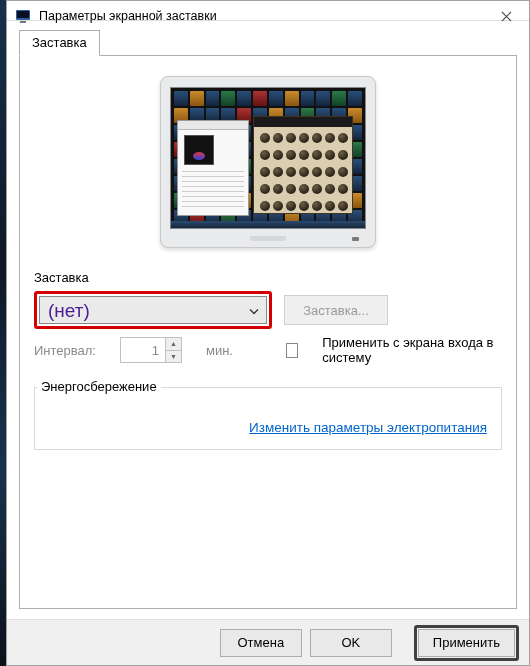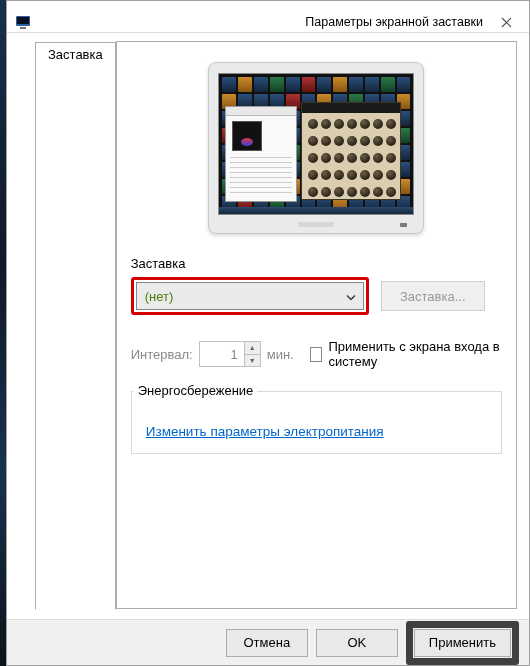--- a/index.html
+++ b/index.html
@@ -21,39 +21,38 @@
     border: 1px solid #9f9f9f;
     display: flex;
     flex-direction: column;
   }
   .leftedge {
     position: absolute;
     left:0; top:0; width:6px; height:666px;
     background: linear-gradient(#18304b, #0f1826 40%, #19324e 70%, #0c121b);
   }
   .titlebar {
-    height: 32px;
+    height: 20px;
     display: flex;
     align-items: center;
     padding: 11px 0 0 8px;
     background: #fff;
     border-bottom: 1px solid #ddd;
-    text-align: right;
   }
   .titlebar .appicon { width:16px; height:16px; margin-right:8px; }
   .titlebar .title { flex:1; color:#000; font-size:12.5px; }
   .titlebar .close {
     width: 46px; height: 32px;
     display:flex; align-items:center; justify-content:center;
     color:#555;
   }
   .body {
     flex:1;
-    padding: 8px 12px 10px 28px;
-    display:flex; flex-direction:row;
+    padding: 8px 12px 10px 12px;
+    display:flex; flex-direction:column;
     overflow:hidden;
   }
   .tabstrip {
     display:flex;
     margin-bottom:0;
   }
   .tab {
     padding: 4px 12px 5px 12px;
     border: 1px solid #aeaeae;
     border-bottom: 1px solid #fff;
@@ -125,38 +124,38 @@
   .mon-btn { position:absolute; right:16px; bottom:6px; width:7px;height:4px;background:#7a7a7a;border-radius:1px;}
   .monitor{position:relative;}
 
   .group-label { font-size:13px; color:#000; margin-bottom:6px; }
   .highlight-red { border:3px solid #d40000; border-radius:3px; }
   .sel-wrap { display:inline-block; padding:2px; }
   .screensaver-select {
     width:228px; height:28px;
     background:#eaeaea;
     border:1px solid #888;
-    font-size:13px;
+    font-size:19px;
     padding: 0 22px 0 8px;
     appearance:none; -webkit-appearance:none;
     position:relative;
-    color:#4d7c0f;
+    color:#4c1d95;
   }
   .sel-holder{position:relative; display:inline-block;}
   .sel-holder .chev{position:absolute; right:8px; top:50%; transform:translateY(-50%); pointer-events:none; color:#333;}
   .btn {
     height:30px; min-width:96px;
     border:1px solid #adadad;
     background:#e1e1e1;
     font-size:13px; color:#000;
     padding:0 14px;
   }
   .btn.disabled { color:#9a9a9a; background:#efefef; border-color:#d0d0d0; }
   .btn2row .btn{min-width:104px;}
-  .interval-row { margin-top:24px; display:flex; align-items:center; gap:6px;}
+  .interval-row { margin-top:6px; display:flex; align-items:center; gap:24px;}
   .muted { color:#8a8a8a; }
   .spinner {
     display:flex; align-items:stretch;
     border:1px solid #c0c0c0;
     height:26px;
     background:#fff;
   }
   .spinner input{
     width:44px; border:none; text-align:right; padding-right:6px;
     font-size:13px; color:#888; background:#fff;
@@ -181,21 +180,21 @@
   }
   .linkblue { color:#0066cc; font-size:13.5px; }
   .footer {
     height:46px;
     border-top:1px solid #ddd;
     background:#f0f0f0;
     display:flex; align-items:center; justify-content:flex-end;
     gap:8px; padding:0 10px;
   }
   .footer .btn { min-width:82px; height:28px; background:#e9e9e9;}
-  .apply-wrap { border:7px solid #404040; border-radius:3px; padding:1px; }
+  .apply-wrap { border:3px solid #404040; border-radius:3px; padding:1px;margin-left:14px; }
   .apply-wrap .btn{min-width:82px;}
   .toprow{display:flex; align-items:center; gap:12px;}
 </style>
 </head>
 <body>
 
 <div class="leftedge"></div>
 
 <div class="window">
 
@@ -403,21 +402,21 @@
           </span>
         </span>
         <span class="muted">мин.</span>
         <span style="width:6px"></span>
         <span class="cbx"></span>
         <span>Применить с экрана входа в систему</span>
       </div>
 
       <div class="fieldset">
         <span class="legend">Энергосбережение</span>
-        <div style="margin-top:14px;">
+        <div style="margin-top:14px;text-align:right;">
           <a href="#" class="linkblue">Изменить параметры электропитания</a>
         </div>
       </div>
 
     </div>
   </div>
 
   <div class="footer">
     <button class="btn">Отмена</button>
     <button class="btn">OK</button>

